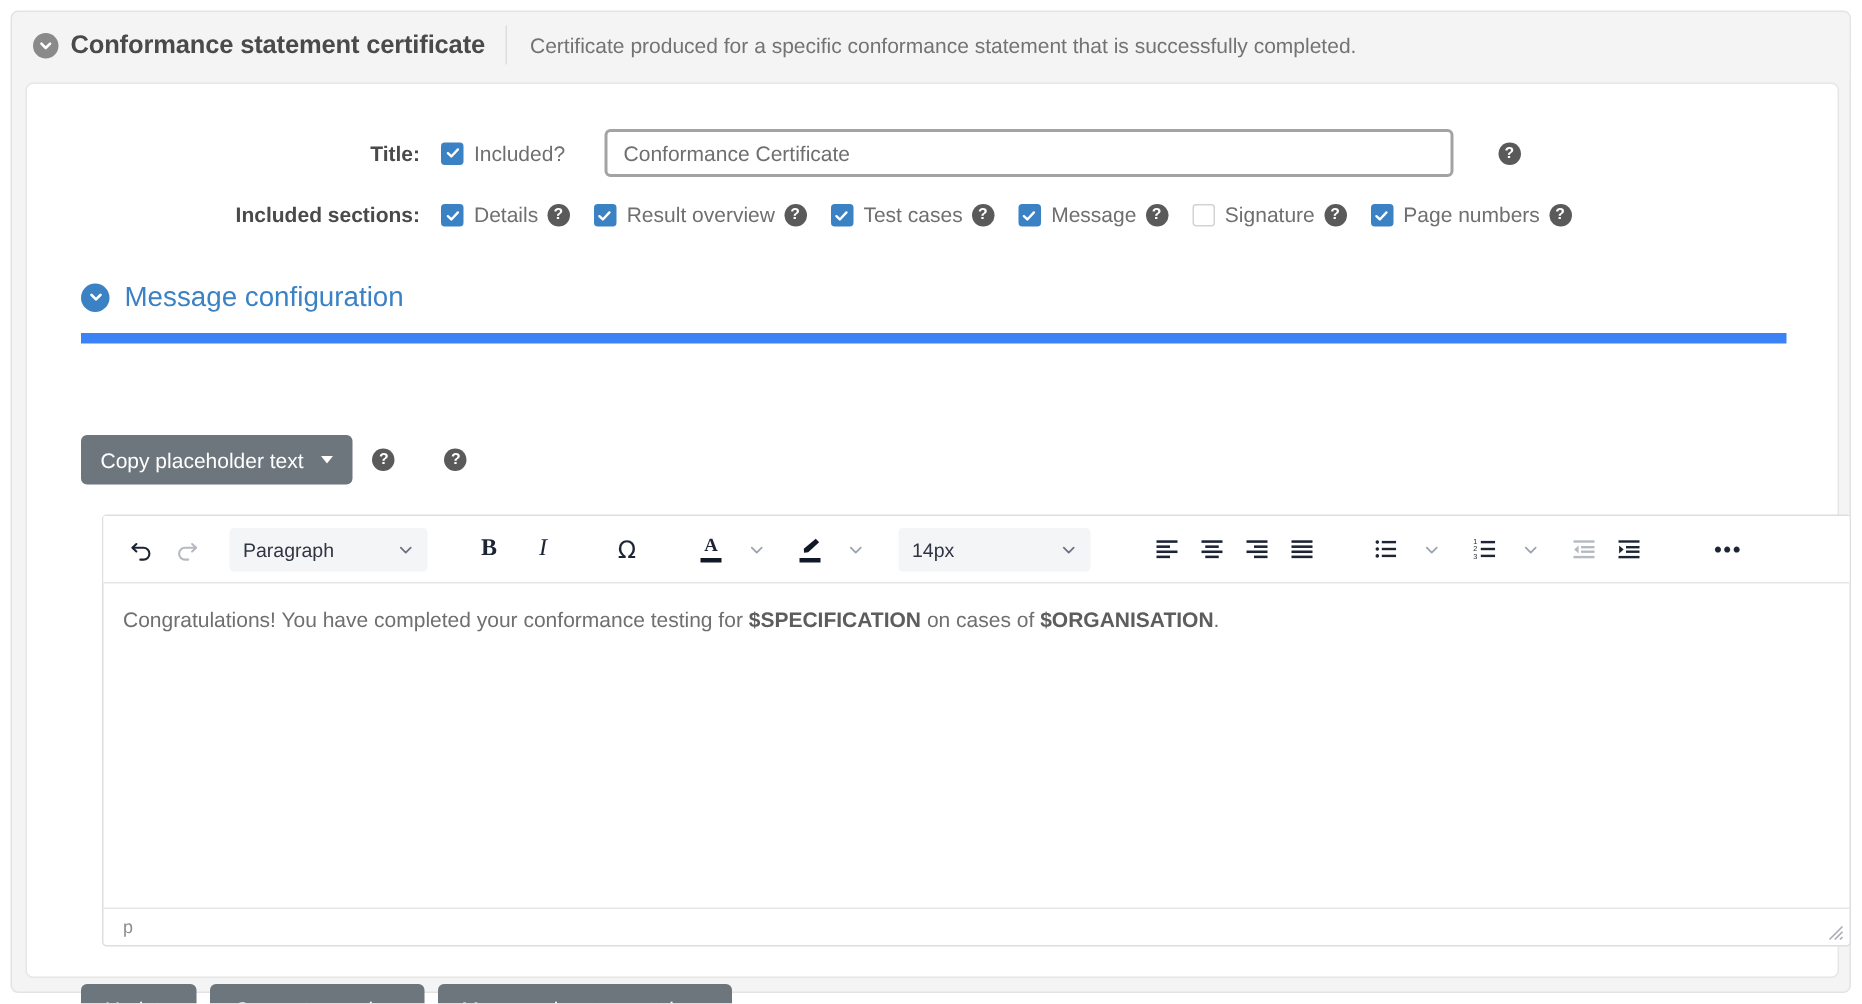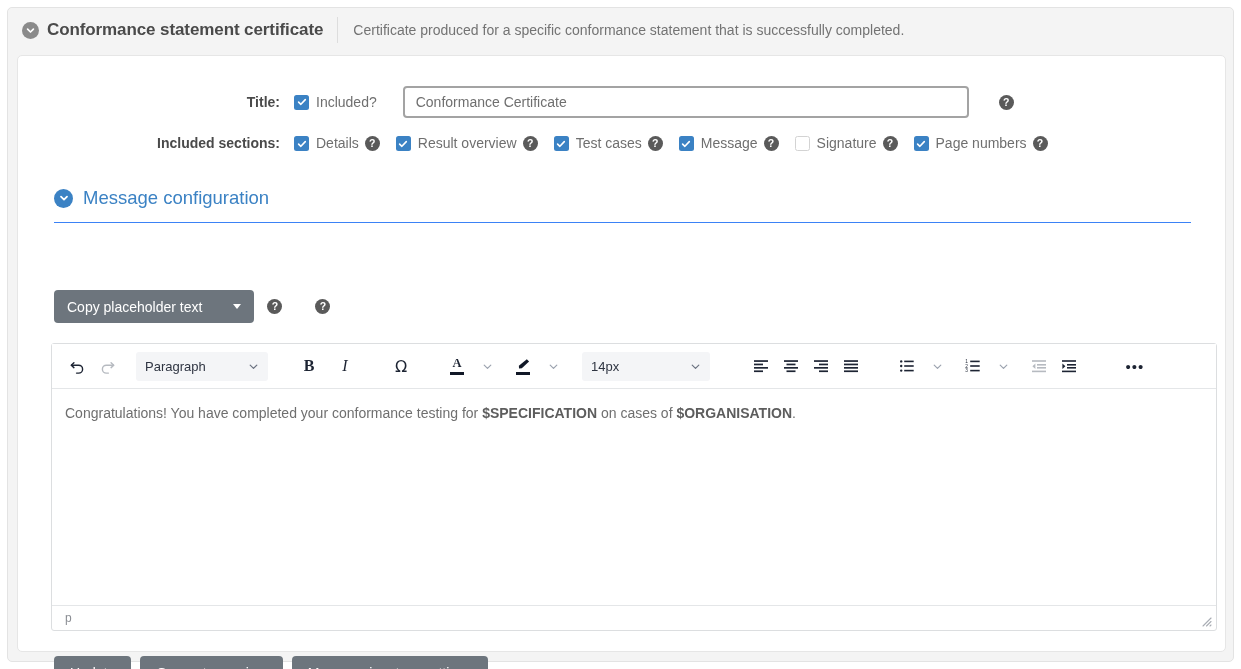--- a/index.html
+++ b/index.html
@@ -174,21 +174,21 @@
   
   .msgconf {
     position: absolute;
     left: 36px; top: 131px;
     width: 1137px;
   }
   .msgconf-head {
     display: flex;
     align-items: center;
     padding-bottom: 13px;
-    border-bottom: 1px solid #3b82f6;
+    border-bottom: 7px solid #3b82f6;
   }
   .msgconf-icon {
     width: 19px; height: 19px;
     border-radius: 50%;
     background: #3b82c4;
     display: inline-flex;
     align-items: center;
     justify-content: center;
     margin-right: 10px;
     flex: 0 0 auto;
@@ -211,36 +211,35 @@
     color: #ffffff;
     border: none;
     border-radius: 4px;
     height: 33px;
     padding: 0 13px;
     font-size: 14px;
     font-family: "Liberation Sans", sans-serif;
     display: inline-flex;
     align-items: center;
     cursor: pointer;
-    gap: 19px;
   }
   .caret {
     width: 0; height: 0;
     border-left: 4.5px solid transparent;
     border-right: 4.5px solid transparent;
     border-top: 5px solid #ffffff;
     margin-left: 12px;
   }
   .copy-row .help { margin: 0 20px 0 13px; }
   .copy-row .help:last-child { margin-right: 0; }
 
   
   .editor {
     position: absolute;
-    left: 33px; top: 287px;
+    left: 50px; top: 287px;
     width: 1166px;
     border: 1px solid #dcdee0;
     border-radius: 3px;
     background: #ffffff;
   }
   .toolbar {
     height: 45px;
     display: flex;
     align-items: center;
     padding: 0 10px;

